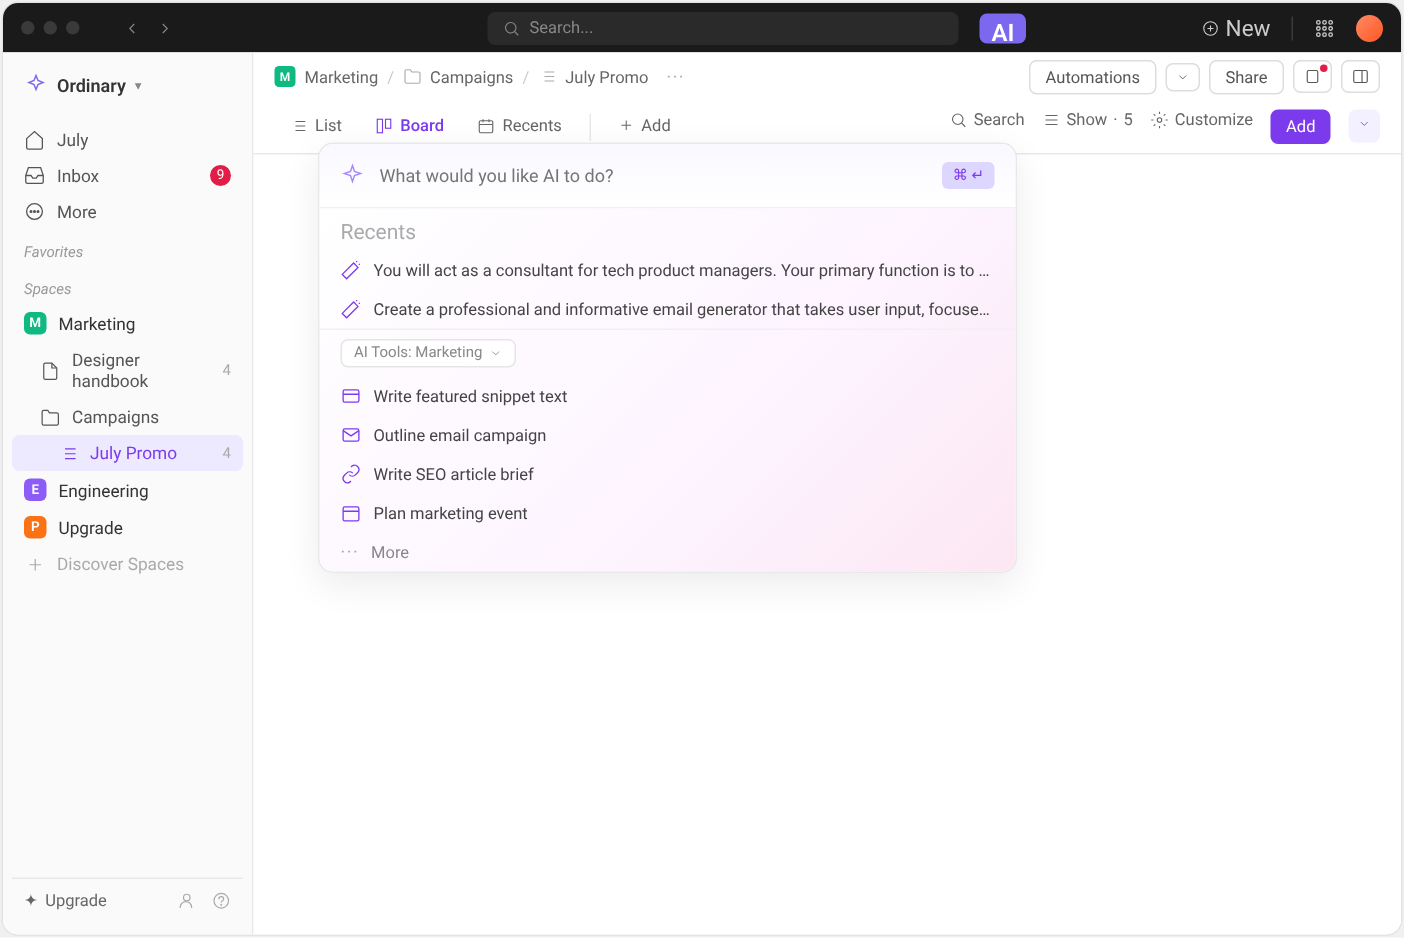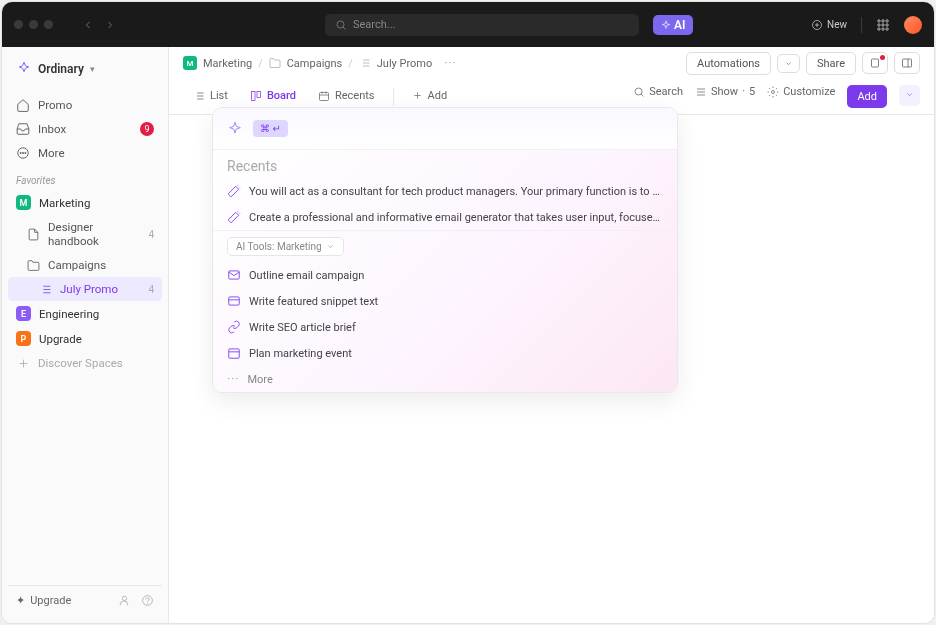--- a/index.html
+++ b/index.html
@@ -1,28 +1,28 @@
 <!DOCTYPE html>
 <html><head>
 <meta charset="utf-8">
 <style>
 * { margin: 0; padding: 0; box-sizing: border-box; font-family: -apple-system, BlinkMacSystemFont, "Segoe UI", Roboto, sans-serif; }
 body { background: #f0f0f0; width: 936px; height: 625px; overflow: hidden; }
 .window { width: 932px; height: 621px; margin: 2px; background: #fff; border-radius: 10px; overflow: hidden; box-shadow: 0 0 0 1px rgba(0,0,0,0.05); display: flex; flex-direction: column; }
 
 
-.titlebar { height: 45px; background: #1a1a1a; display: flex; align-items: center; padding: 0 12px; gap: 8px; }
+.titlebar { height: 33px; background: #1a1a1a; display: flex; align-items: center; padding: 0 12px; gap: 8px; }
 .traffic-lights { display: flex; gap: 6px; }
 .tl { width: 9px; height: 9px; border-radius: 50%; background: #3a3a3a; }
 .nav-arrows { display: flex; gap: 4px; margin-left: 18px; }
 .nav-btn { width: 18px; height: 18px; display: flex; align-items: center; justify-content: center; color: #888; cursor: pointer; border-radius: 4px; }
 .search-bar { flex: 1; max-width: 314px; margin-left: 198px; height: 22px; background: #2a2a2a; border-radius: 5px; display: flex; align-items: center; padding: 0 10px; color: #888; font-size: 11px; gap: 6px; }
-.ai-pill { margin-left: 6px; height: 20px; background: #7b68ee; border-radius: 5px; display: flex; align-items: center; padding: 0 8px; color: #fff; font-size: 12px; font-weight: 600; gap: 3px; }
+.ai-pill { margin-left: 6px; height: 20px; background: #7b68ee; border-radius: 5px; display: flex; align-items: center; padding: 0 8px; color: #fff; font-size: 16px; font-weight: 600; gap: 3px; flex-direction: column; }
 .titlebar-right { margin-left: auto; display: flex; align-items: center; gap: 14px; color: #ccc; }
-.new-btn { display: flex; align-items: center; gap: 4px; font-size: 10px; cursor: pointer; }
+.new-btn { display: flex; align-items: center; gap: 4px; font-size: 15px; cursor: pointer; }
 .tb-sep { width: 1px; height: 16px; background: #3a3a3a; }
 .grid-icon { width: 14px; height: 14px; cursor: pointer; }
 .avatar { width: 18px; height: 18px; border-radius: 50%; background: linear-gradient(135deg, #ff8a65, #ff5722); cursor: pointer; }
 
 
 .body { flex: 1; display: flex; background: #fafafa; }
 .sidebar { width: 167px; background: #fafafa; border-right: 1px solid #e8e8e8; display: flex; flex-direction: column; padding: 8px 6px; }
 .workspace { display: flex; align-items: center; gap: 6px; padding: 6px 8px; margin-bottom: 10px; cursor: pointer; }
 .ws-icon { width: 16px; height: 16px; color: #7b68ee; }
 .ws-name { font-size: 12px; font-weight: 600; color: #333; }
@@ -151,21 +151,21 @@
         <span class="ws-name">Ordinary</span>
         <span class="ws-chevron">▾</span>
       </div>
 
       <div class="sb-item">
         <span class="sb-icon">
             <svg width="14" height="14" viewBox="0 0 24 24">
               <path d="M3 11l9-8 9 8v10a2 2 0 01-2 2H5a2 2 0 01-2-2z"></path>
             </svg>
           </span>
-        <span>Promo</span>
+        <span>July</span>
       </div>
       <div class="sb-item">
         <span class="sb-icon">
             <svg width="14" height="14" viewBox="0 0 24 24">
               <path d="M22 12h-6l-2 3h-4l-2-3H2"></path>
               <path d="M5 3h14l3 9v7a2 2 0 01-2 2H4a2 2 0 01-2-2v-7z"></path>
             </svg>
           </span>
         <span>Inbox</span>
         <span class="badge">9</span>
@@ -176,20 +176,21 @@
               <circle cx="12" cy="12" r="9"></circle>
               <circle cx="8" cy="12" r="1" fill="currentColor"></circle>
               <circle cx="12" cy="12" r="1" fill="currentColor"></circle>
               <circle cx="16" cy="12" r="1" fill="currentColor"></circle>
             </svg>
           </span>
         <span>More</span>
       </div>
 
       <div class="sb-label">Favorites</div>
+      <div class="sb-label">Spaces</div>
 
       <div class="space-item">
         <span class="space-badge" style="background:#10b981">M</span>
         <span>Marketing</span>
       </div>
       <div class="sb-item space-sub">
         <span class="sb-icon">
             <svg width="13" height="13" viewBox="0 0 24 24">
               <path d="M14 2H6a2 2 0 00-2 2v16a2 2 0 002 2h12a2 2 0 002-2V8z"></path>
               <polyline points="14 2 14 8 20 8"></polyline>
@@ -372,20 +373,21 @@
               </svg>
           </div>
         </div>
       </div>
 
       <div class="ai-popup">
         <div class="ai-header">
           <svg class="ai-spark" viewBox="0 0 24 24" fill="currentColor" stroke="none">
               <path d="M12 2l2 6 6 2-6 2-2 6-2-6-6-2 6-2z"></path>
             </svg>
+          <input class="ai-prompt" placeholder="What would you like AI to do?" style="">
           <span class="ai-shortcut">⌘ ↵</span>
         </div>
         <div class="ai-body">
           <div class="ai-section-label">Recents</div>
           <div class="ai-row">
             <svg class="ai-row-icon" viewBox="0 0 24 24">
                 <path d="M15 4l5 5L7 22l-5-5z"></path>
                 <path d="M18 2l1 1M21 5l1 1"></path>
               </svg>
             <span class="ai-row-text">You will act as a consultant for tech product managers. Your primary function is to generate a user...</span>
@@ -400,30 +402,30 @@
           <div class="ai-divider"></div>
           <div class="ai-tools-chip">
             <span>AI Tools: Marketing</span>
             <svg width="9" height="9" viewBox="0 0 24 24">
                 <polyline points="6 9 12 15 18 9"></polyline>
               </svg>
           </div>
           <div class="ai-row">
             <svg class="ai-row-icon" viewBox="0 0 24 24">
                 <rect x="3" y="5" width="18" height="14" rx="2"></rect>
+                <line x1="3" y1="10" x2="21" y2="10"></line>
+              </svg>
+            <span>Write featured snippet text</span>
+          </div>
+          <div class="ai-row">
+            <svg class="ai-row-icon" viewBox="0 0 24 24">
+                <rect x="3" y="5" width="18" height="14" rx="2"></rect>
                 <polyline points="3 7 12 13 21 7"></polyline>
               </svg>
             <span>Outline email campaign</span>
-          </div>
-          <div class="ai-row">
-            <svg class="ai-row-icon" viewBox="0 0 24 24">
-                <rect x="3" y="5" width="18" height="14" rx="2"></rect>
-                <line x1="3" y1="10" x2="21" y2="10"></line>
-              </svg>
-            <span>Write featured snippet text</span>
           </div>
           <div class="ai-row">
             <svg class="ai-row-icon" viewBox="0 0 24 24">
                 <path d="M10 13a5 5 0 007 0l3-3a5 5 0 00-7-7l-1 1"></path>
                 <path d="M14 11a5 5 0 00-7 0l-3 3a5 5 0 007 7l1-1"></path>
               </svg>
             <span>Write SEO article brief</span>
           </div>
           <div class="ai-row">
             <svg class="ai-row-icon" viewBox="0 0 24 24">

